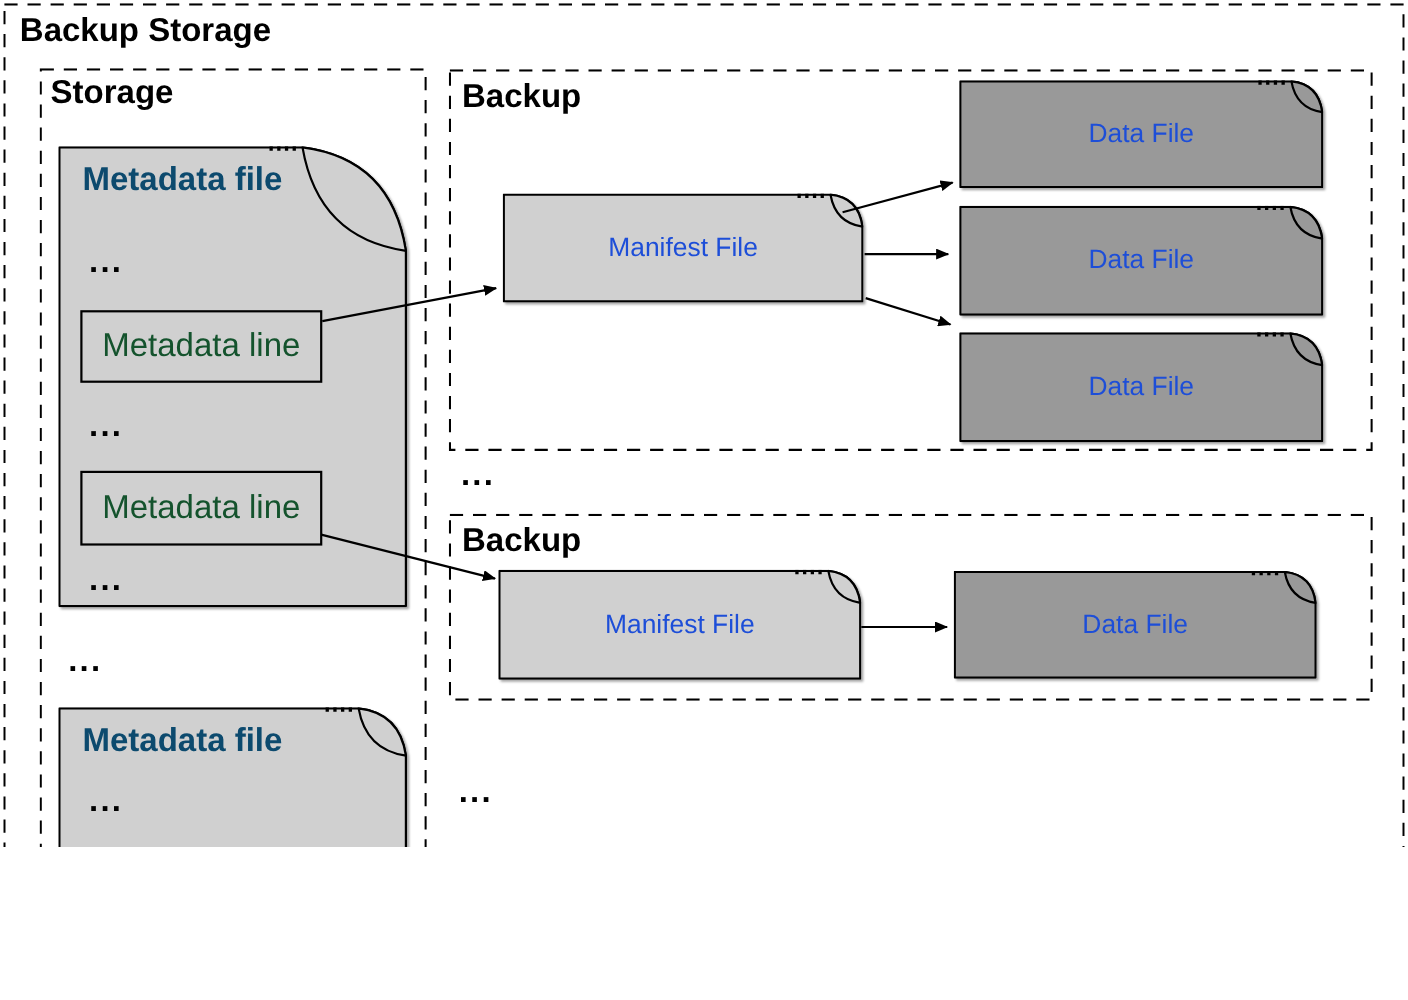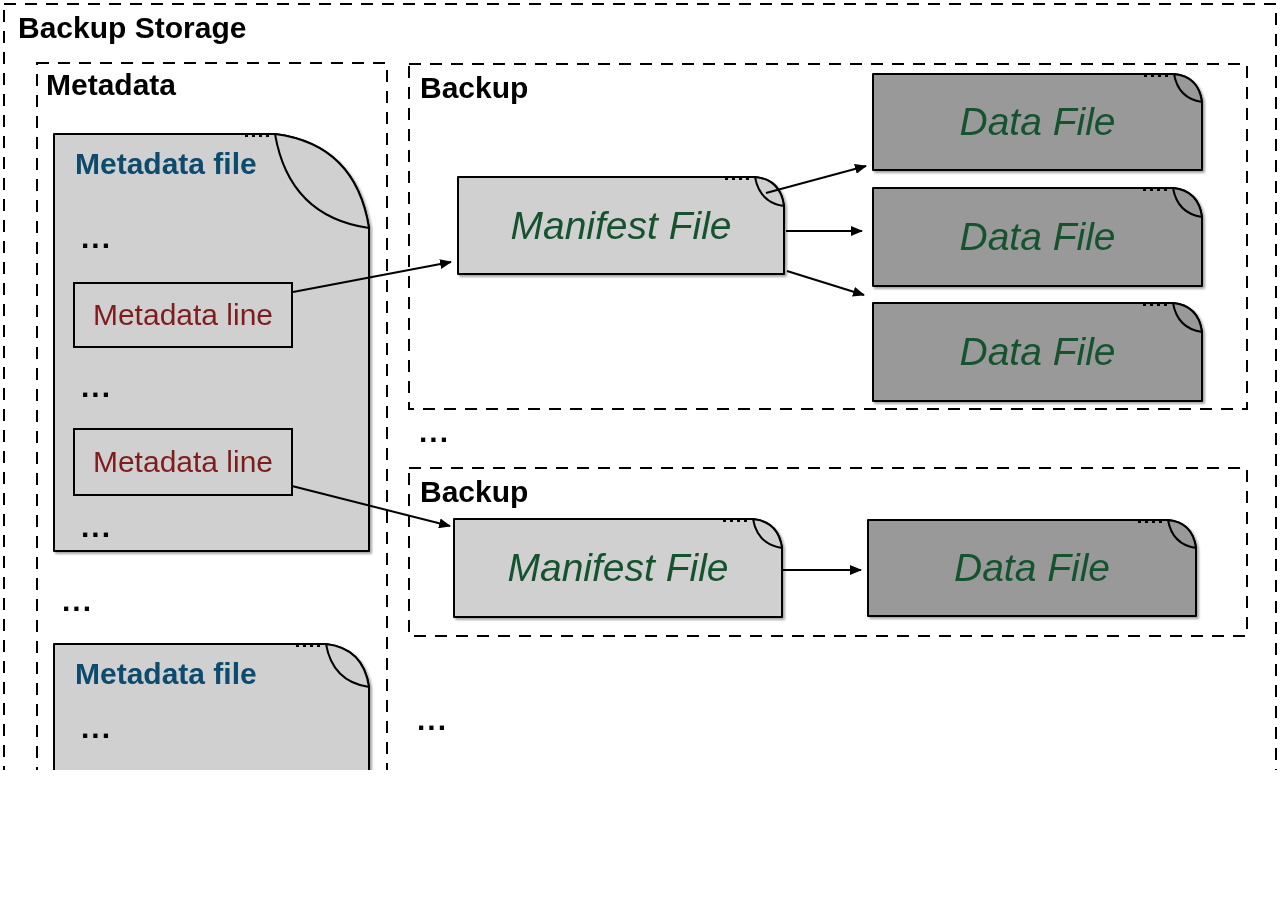--- a/index.html
+++ b/index.html
@@ -40,33 +40,32 @@
     white-space: nowrap;
     z-index: 1;
     line-height: 34px;
   }
   .note-center-text {
     position: absolute;
     inset: 0;
     display: flex;
     align-items: center;
     justify-content: center;
-    font-size: 39px;
-    color: #14532d;
+    font-size: 24px;
+    color: #1d4ed8;
     z-index: 1;
-    font-style: italic;
   }
   .inner-line-box {
     position: absolute;
     border: 2px solid #000;
     display: flex;
     align-items: center;
     justify-content: center;
     font-size: 30px;
-    color: #7f1d1d;
+    color: #14532d;
     z-index: 1;
     background: transparent;
   }
   .dots {
     position: absolute;
     font-weight: bold;
     font-size: 30px;
     line-height: 30px;
     letter-spacing: 2px;
     color: #000;
@@ -89,21 +88,21 @@
       <svg class="dash-svg" width="1274" height="902">
        <rect x="1" y="1" width="1272" height="900" fill="none" stroke="#000" stroke-width="2" stroke-dasharray="12 9"></rect>
      </svg>
     <div class="section-label" style="left:15px; top:8px;">Backup Storage</div>
   </div>
 
   <div class="dashed-box" style="left:36px; top:62px; width:352px; height:808px;">
       <svg class="dash-svg" width="352" height="808">
        <rect x="1" y="1" width="350" height="806" fill="none" stroke="#000" stroke-width="2" stroke-dasharray="12 9"></rect>
      </svg>
-    <div class="section-label" style="left:10px; top:6px;">Metadata</div>
+    <div class="section-label" style="left:10px; top:6px;">Storage</div>
   </div>
 
   <div class="dashed-box" style="left:408px; top:63px; width:840px; height:347px;">
       <svg class="dash-svg" width="840" height="347">
        <rect x="1" y="1" width="838" height="345" fill="none" stroke="#000" stroke-width="2" stroke-dasharray="12 9"></rect>
      </svg>
     <div class="section-label" style="left:12px; top:8px;">Backup</div>
   </div>
 
   <div class="dashed-box" style="left:408px; top:467px; width:840px; height:170px;">

